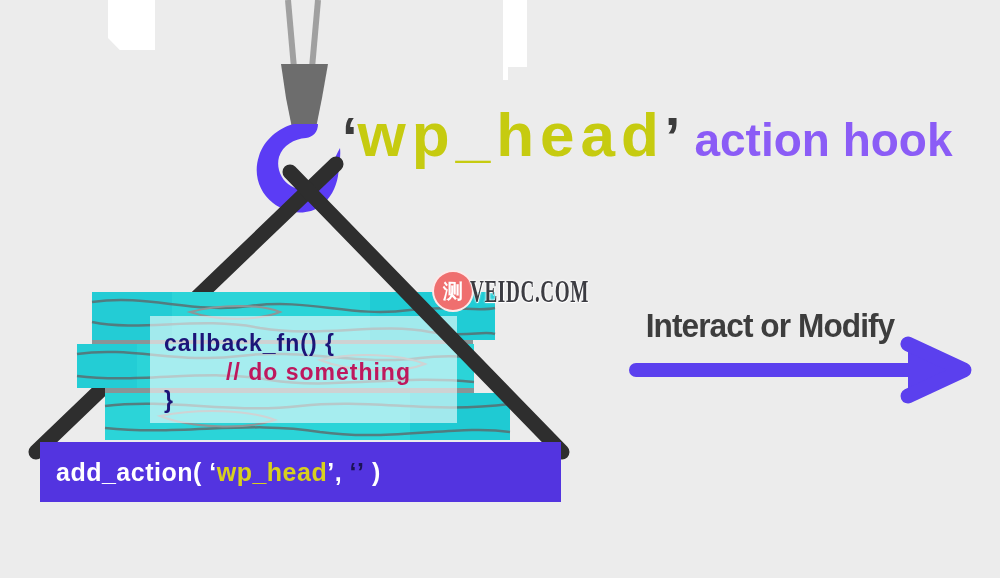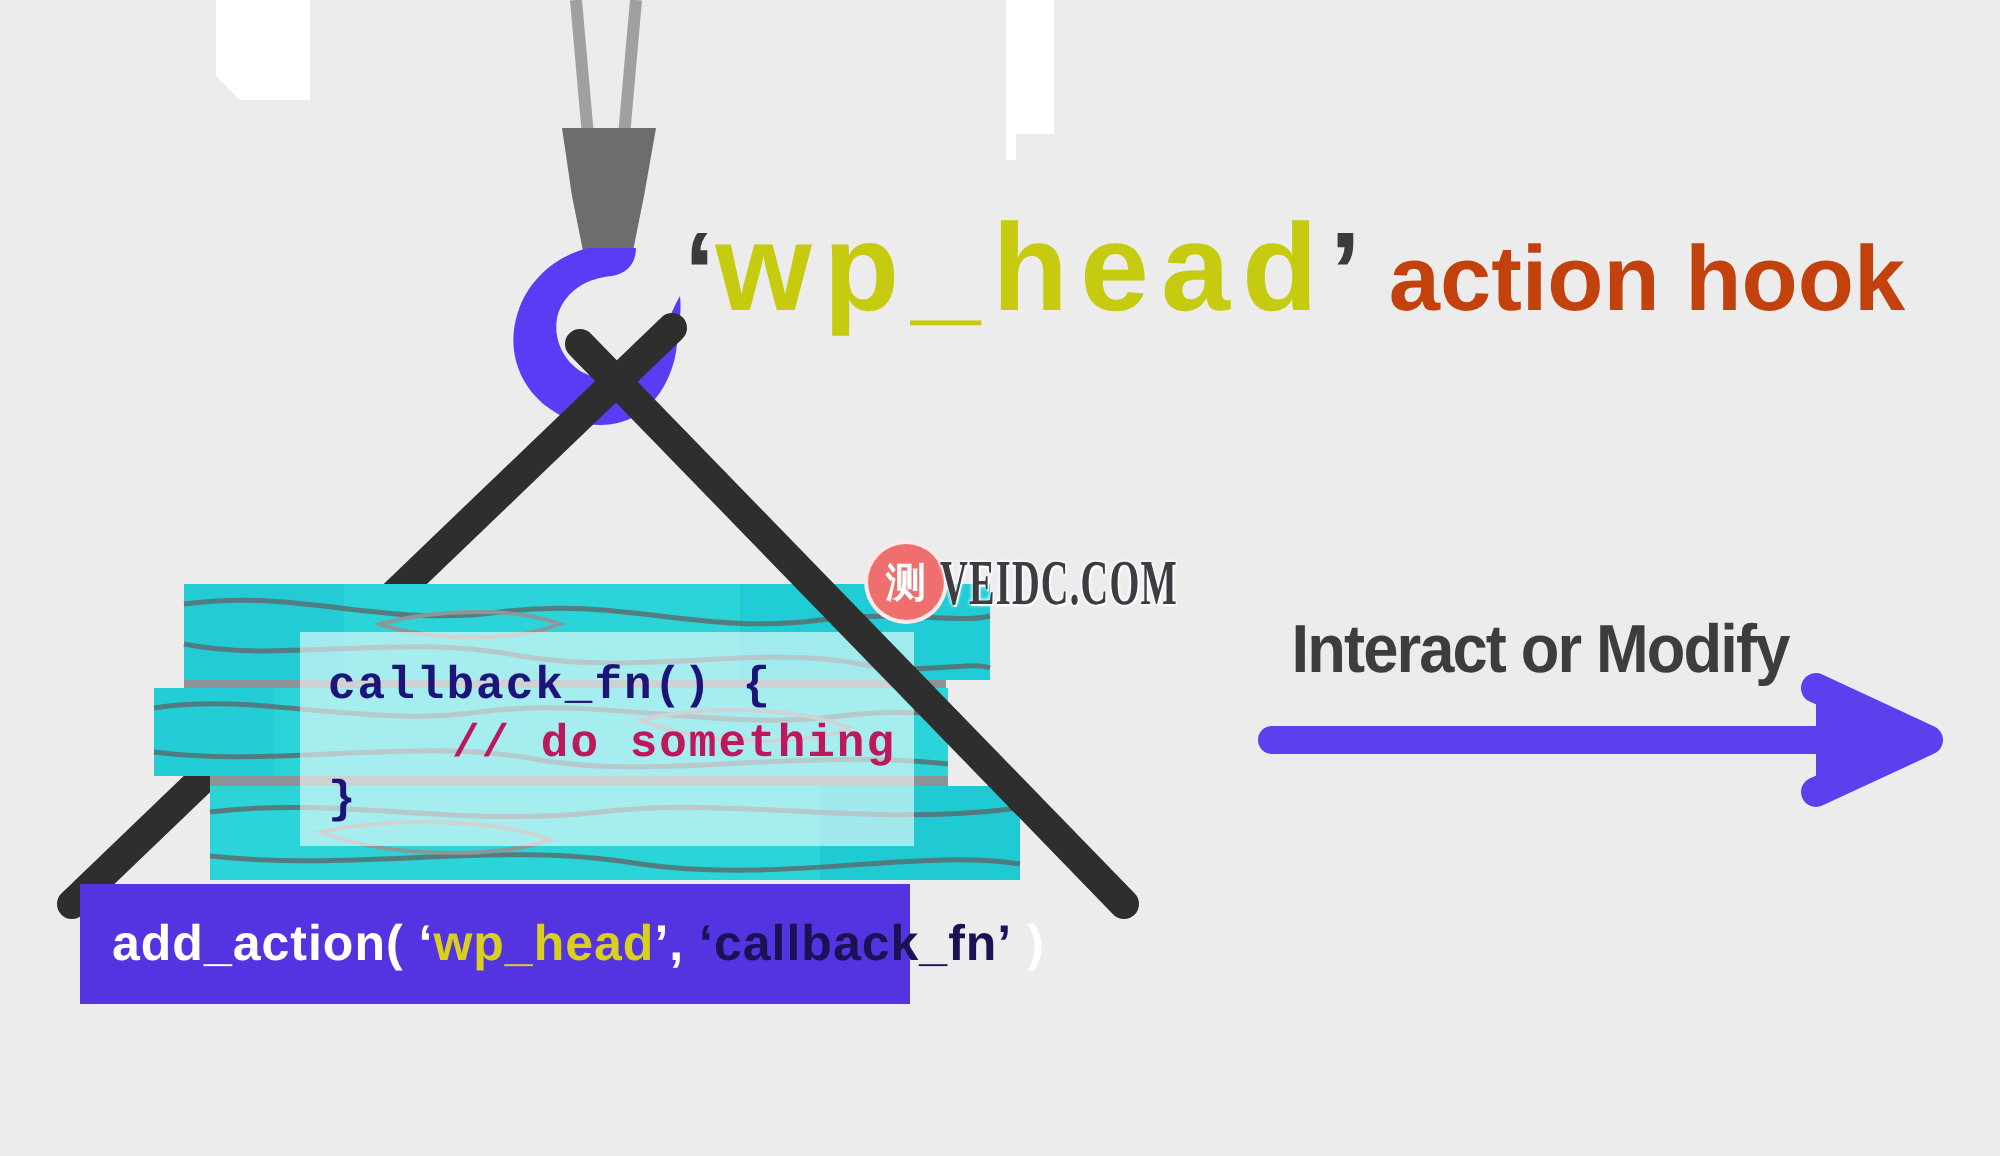--- a/index.html
+++ b/index.html
@@ -10,35 +10,35 @@
   
   .white-shape1{left:108px;top:0;width:47px;height:50px;background:#fff;
     clip-path:polygon(0 0,100% 0,100% 100%,25% 100%,0 76%);}
   .white-shape2{left:503px;top:0;width:24px;height:67px;background:#fff;}
   .white-shape2b{left:503px;top:67px;width:5px;height:13px;background:#fff;}
 
   
   .title{left:342px;top:104px;white-space:nowrap;line-height:1;}
   .title .q{font-size:56px;font-weight:bold;color:#3b3b3b;}
   .title .hookname{font-size:62px;font-weight:bold;color:#c6cb10;letter-spacing:6px;}
-  .title .suffix{font-size:46px;font-weight:bold;color:#c2410c;margin-left:14px;letter-spacing:0px;}
+  .title .suffix{font-size:46px;font-weight:bold;color:#8b5cf6;margin-left:14px;letter-spacing:0px;}
 
   
   .layer{left:0;top:0;width:1000px;height:578px;pointer-events:none;}
   .z1{z-index:1;} .z2{z-index:2;} .z4{z-index:4;}
 
   
-  .code{font-family:Liberation Mono, monospace;font-weight:bold;font-size:23px;
+  .code{font-family:Liberation Sans, sans-serif;font-weight:bold;font-size:23px;
         letter-spacing:1px;white-space:pre;z-index:3;}
   .code.l1{left:164px;top:330px;color:#1c1478;}
   .code.l2{left:226px;top:359px;color:#be185d;}
   .code.l3{left:164px;top:387px;color:#1c1478;}
 
   
-  .banner{left:40px;top:442px;width:415px;height:60px;background:#5334e0;z-index:5;
+  .banner{left:40px;top:442px;width:521px;height:60px;background:#5334e0;z-index:5;
           display:flex;align-items:center;padding-left:16px;box-sizing:border-box;
           font-weight:bold;font-size:25px;white-space:pre;letter-spacing:0.5px;}
   .banner .w{color:#ffffff;}
   .banner .y{color:#d8cf1e;}
   .banner .n{color:#1a1254;}
 
   
   .arrow-label{left:620px;top:306px;width:300px;text-align:center;font-weight:bold;
                font-size:34px;color:#3d3d3d;letter-spacing:-1px;z-index:2;
                transform:scaleX(.93);transform-origin:center;white-space:nowrap;}
@@ -111,21 +111,21 @@
 </svg>
 
 <div class="abs code l1">callback_fn() {</div>
 <div class="abs code l2">// do something</div>
 <div class="abs code l3">}</div>
 
 <svg class="abs layer z4" viewBox="0 0 1000 578">
   <line x1="290" y1="172" x2="562" y2="452" stroke="#2e2e2e" stroke-width="15" stroke-linecap="round"></line>
 </svg>
 
-<div class="abs banner"><span class="w">add_action( </span><span class="w">‘</span><span class="y">wp_head</span><span class="w">’, </span><span class="n">‘</span><span class="n">callback_fn</span><span class="n">’</span><span class="w"> )</span></div>
+<div class="abs banner"><span class="w">add_action( </span><span class="w">‘</span><span class="y">wp_head</span><span class="w">’, </span><span class="n">‘</span><span class="n">’</span><span class="w"> )</span></div>
 
 <div class="abs arrow-label">Interact or Modify</div>
 <svg class="abs arrow-svg" width="360" height="80" viewBox="0 0 360 80">
   <line x1="16" y1="40" x2="292" y2="40" stroke="#5b40ee" stroke-width="14" stroke-linecap="round"></line>
   <polygon points="288,16 344,40 288,64" fill="#5b40ee"></polygon>
   <polyline points="288,14 344,40 288,66" fill="none" stroke="#5b40ee" stroke-width="15" stroke-linecap="round" stroke-linejoin="round"></polyline>
 </svg>
 
 <div class="abs watermark">
   <div class="wm-logo">测</div>

